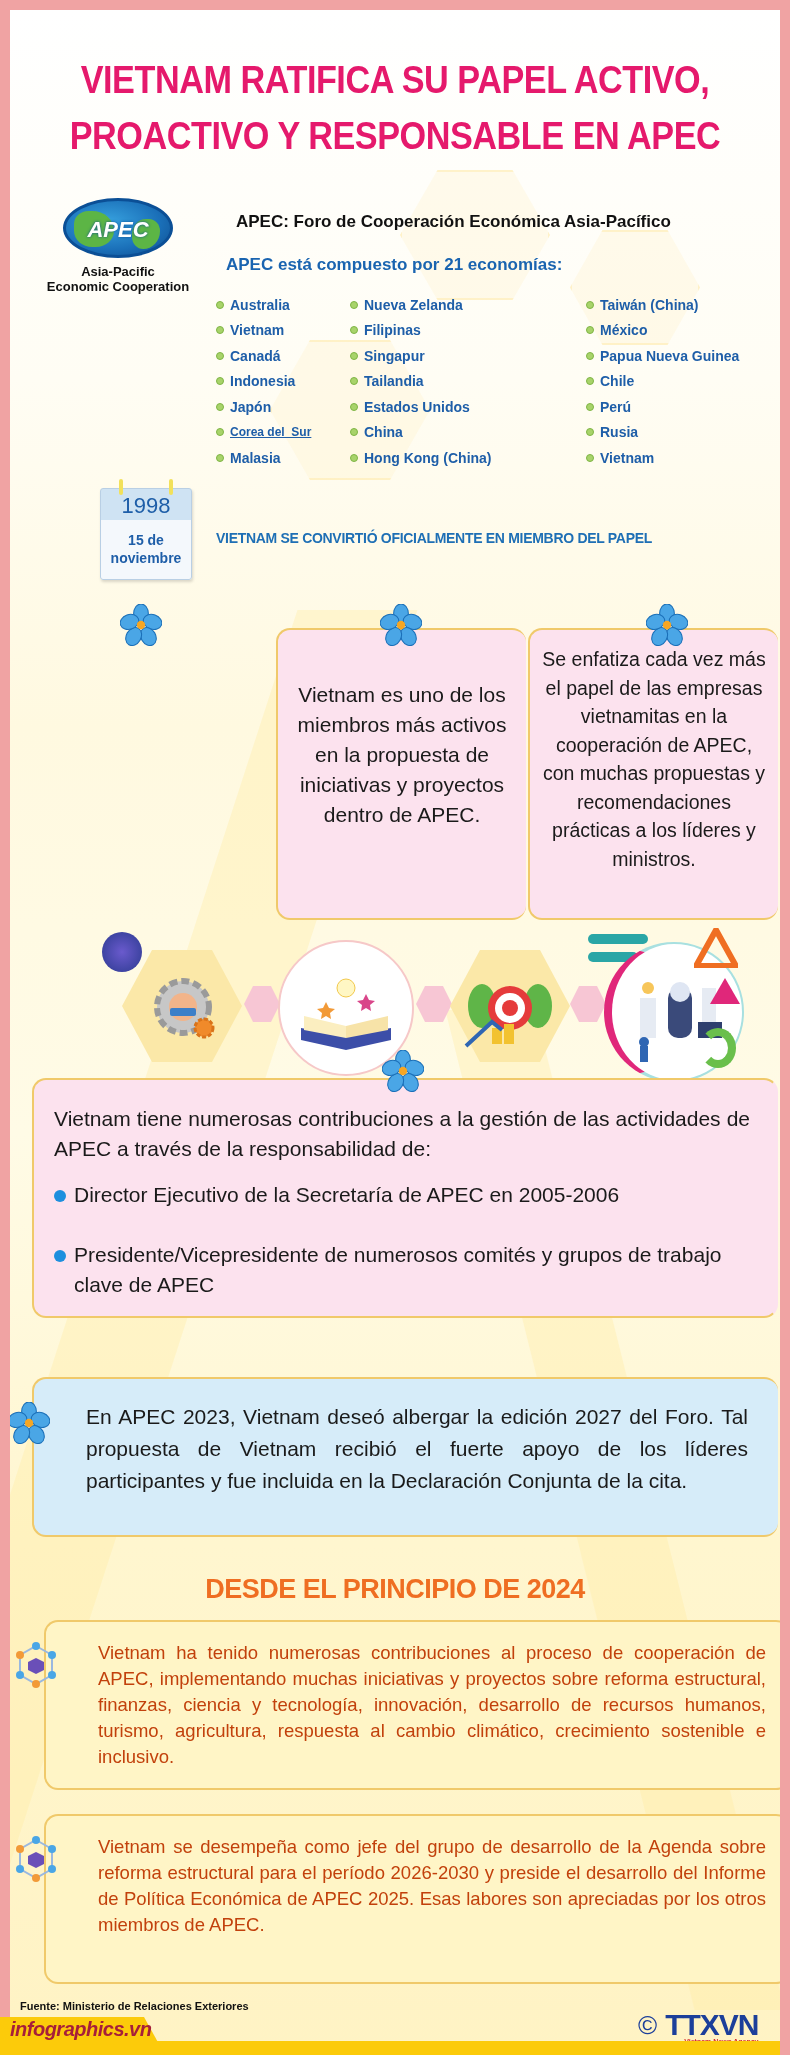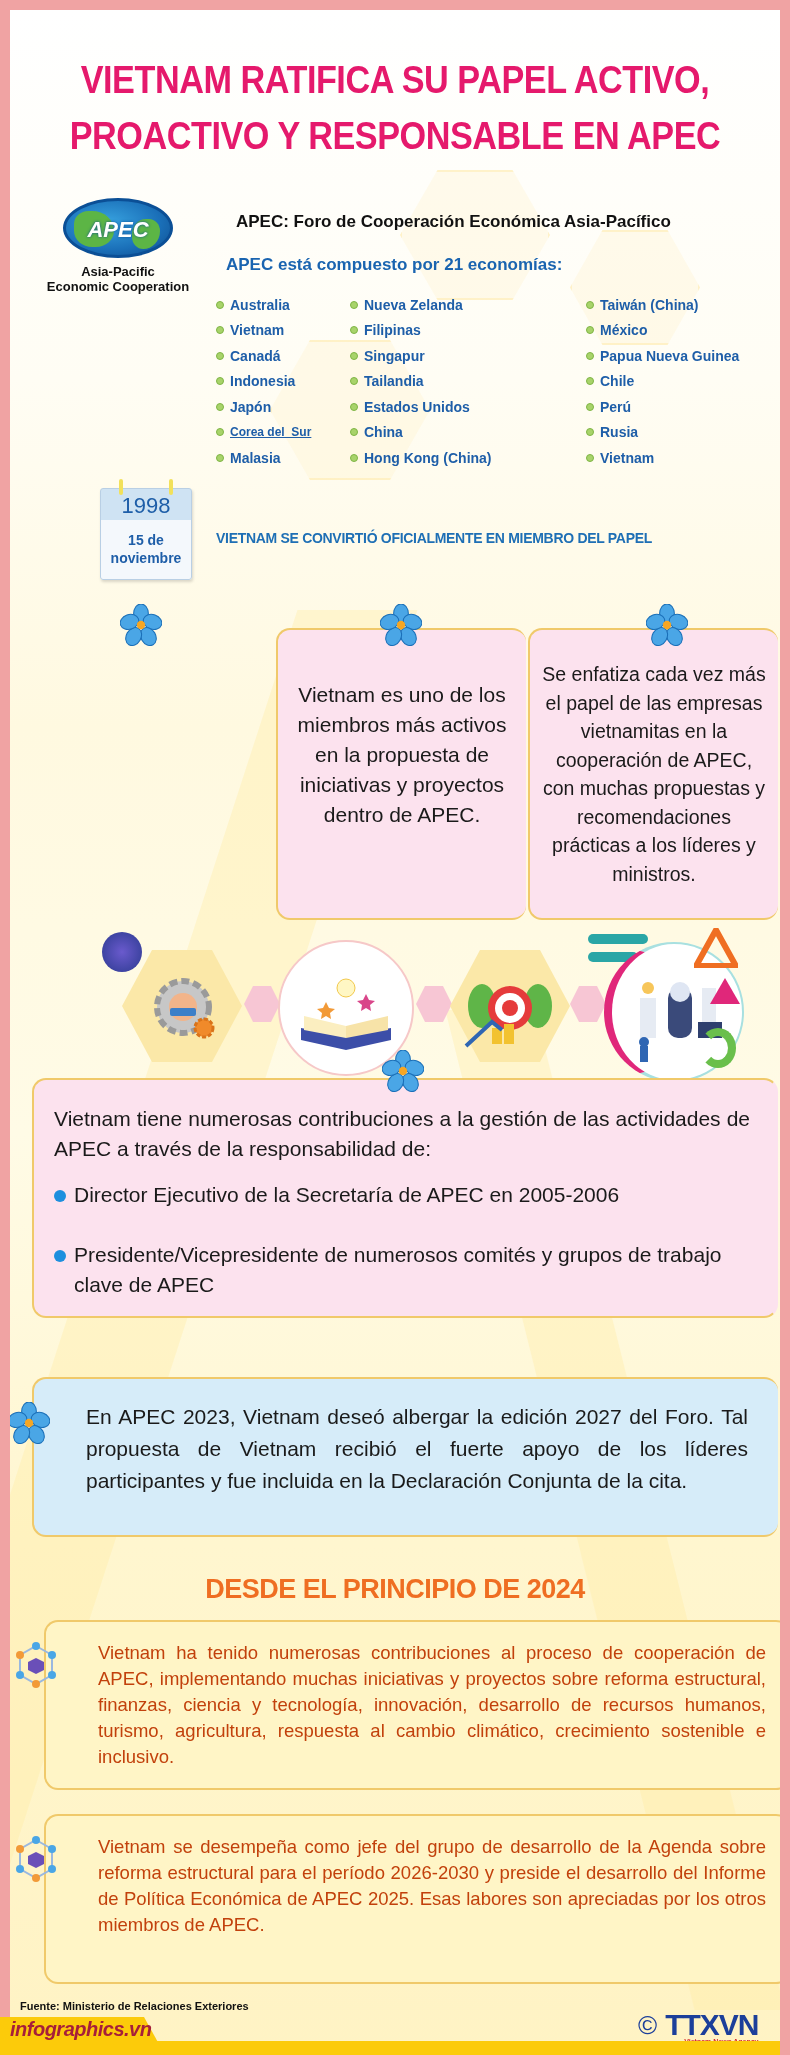--- a/index.html
+++ b/index.html
@@ -254,21 +254,21 @@
     <div class="cal-date">
       <div>15 de</div>
       <div>noviembre</div>
     </div>
   </div>
   <div class="member-line">VIETNAM SE CONVIRTIÓ OFICIALMENTE EN MIEMBRO DEL PAPEL</div>
 
   <div class="card" style="left:266px;top:618px;width:250px;height:292px;padding-top:50px;">
     <p>Vietnam es uno de los miembros más activos en la propuesta de iniciativas y proyectos dentro de APEC.</p>
   </div>
-  <div class="card" style="left:518px;top:618px;width:250px;height:292px;padding-top:30px;font-size:19.5px;line-height:28.5px;">
+  <div class="card" style="left:518px;top:618px;width:250px;height:292px;padding-top:15px;font-size:19.5px;line-height:28.5px;">
     <p>Se enfatiza cada vez más el papel de las empresas vietnamitas en la cooperación de APEC, con muchas propuestas y recomendaciones prácticas a los líderes y ministros.</p>
   </div>
 
   <svg class="flower" style="left:110px;top:594px;" viewBox="0 0 40 40">
     <g fill="#4aa6e6" stroke="#1a6fb8" stroke-width="1">
         <ellipse cx="20" cy="9" rx="7" ry="9"></ellipse>
         <ellipse cx="31" cy="17" rx="9" ry="7" transform="rotate(20 31 17)"></ellipse>
         <ellipse cx="27" cy="31" rx="7" ry="9" transform="rotate(-30 27 31)"></ellipse>
         <ellipse cx="13" cy="31" rx="7" ry="9" transform="rotate(30 13 31)"></ellipse>
         <ellipse cx="9" cy="17" rx="9" ry="7" transform="rotate(-20 9 17)"></ellipse>

